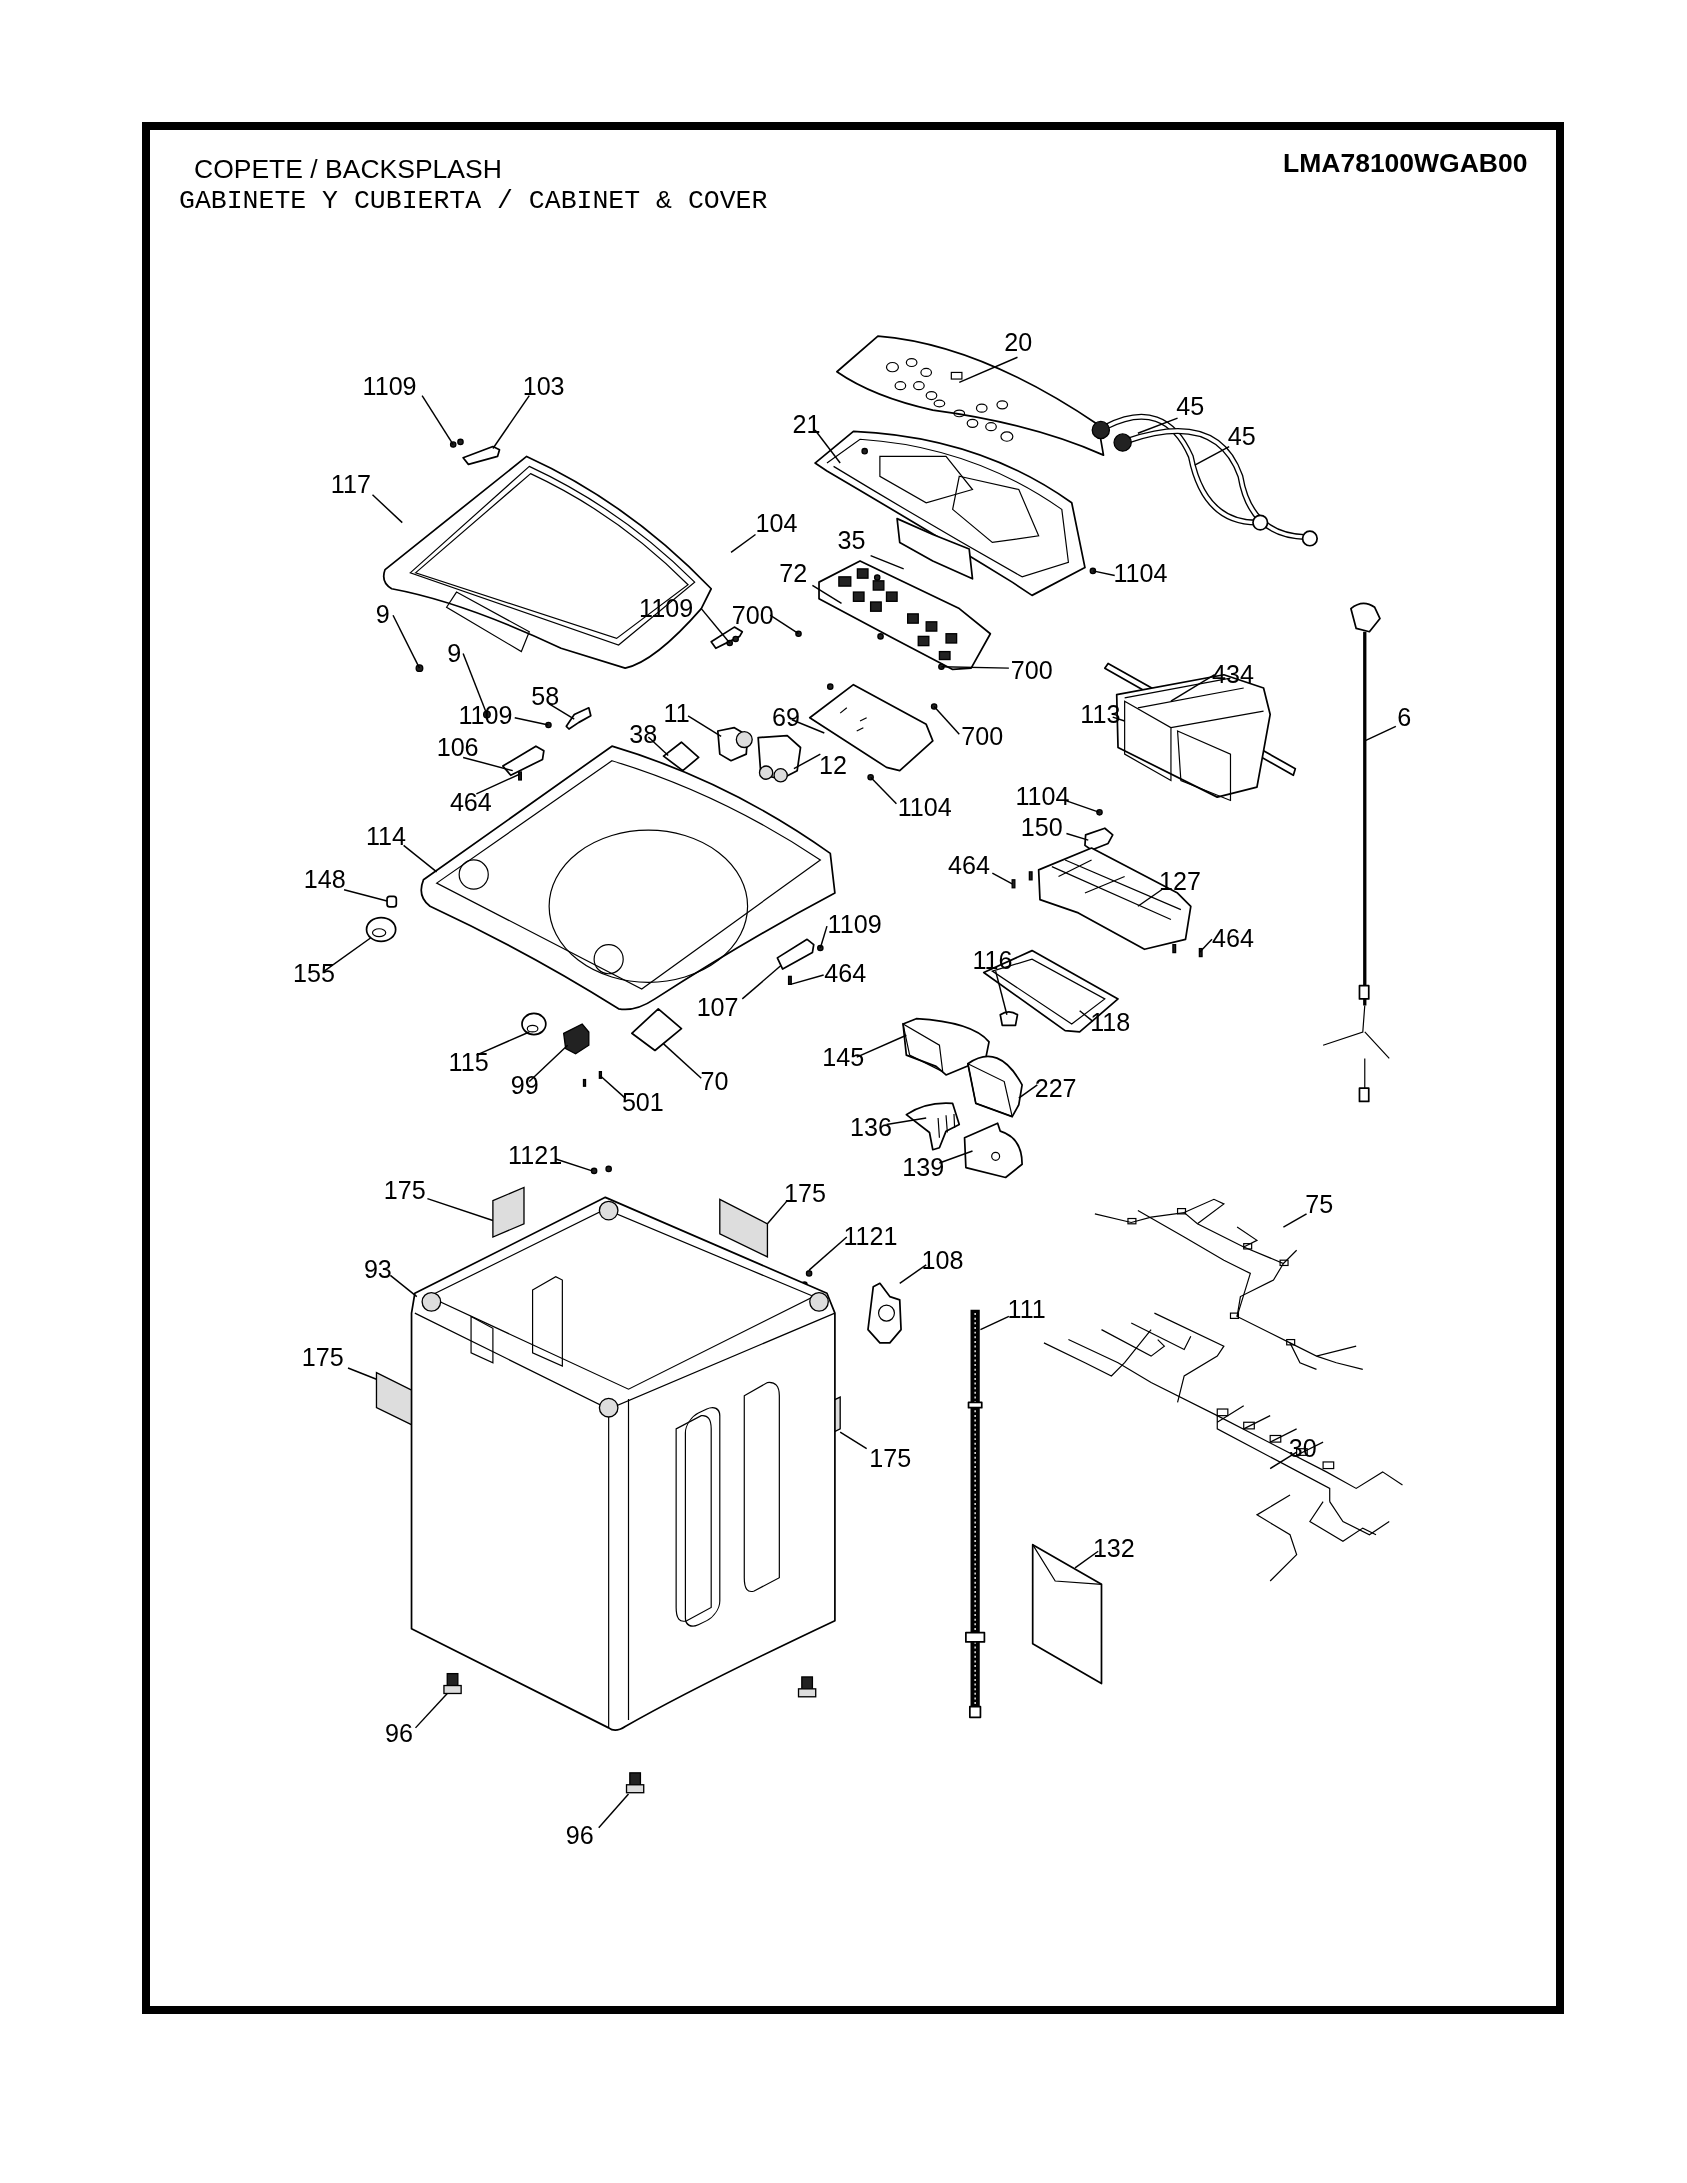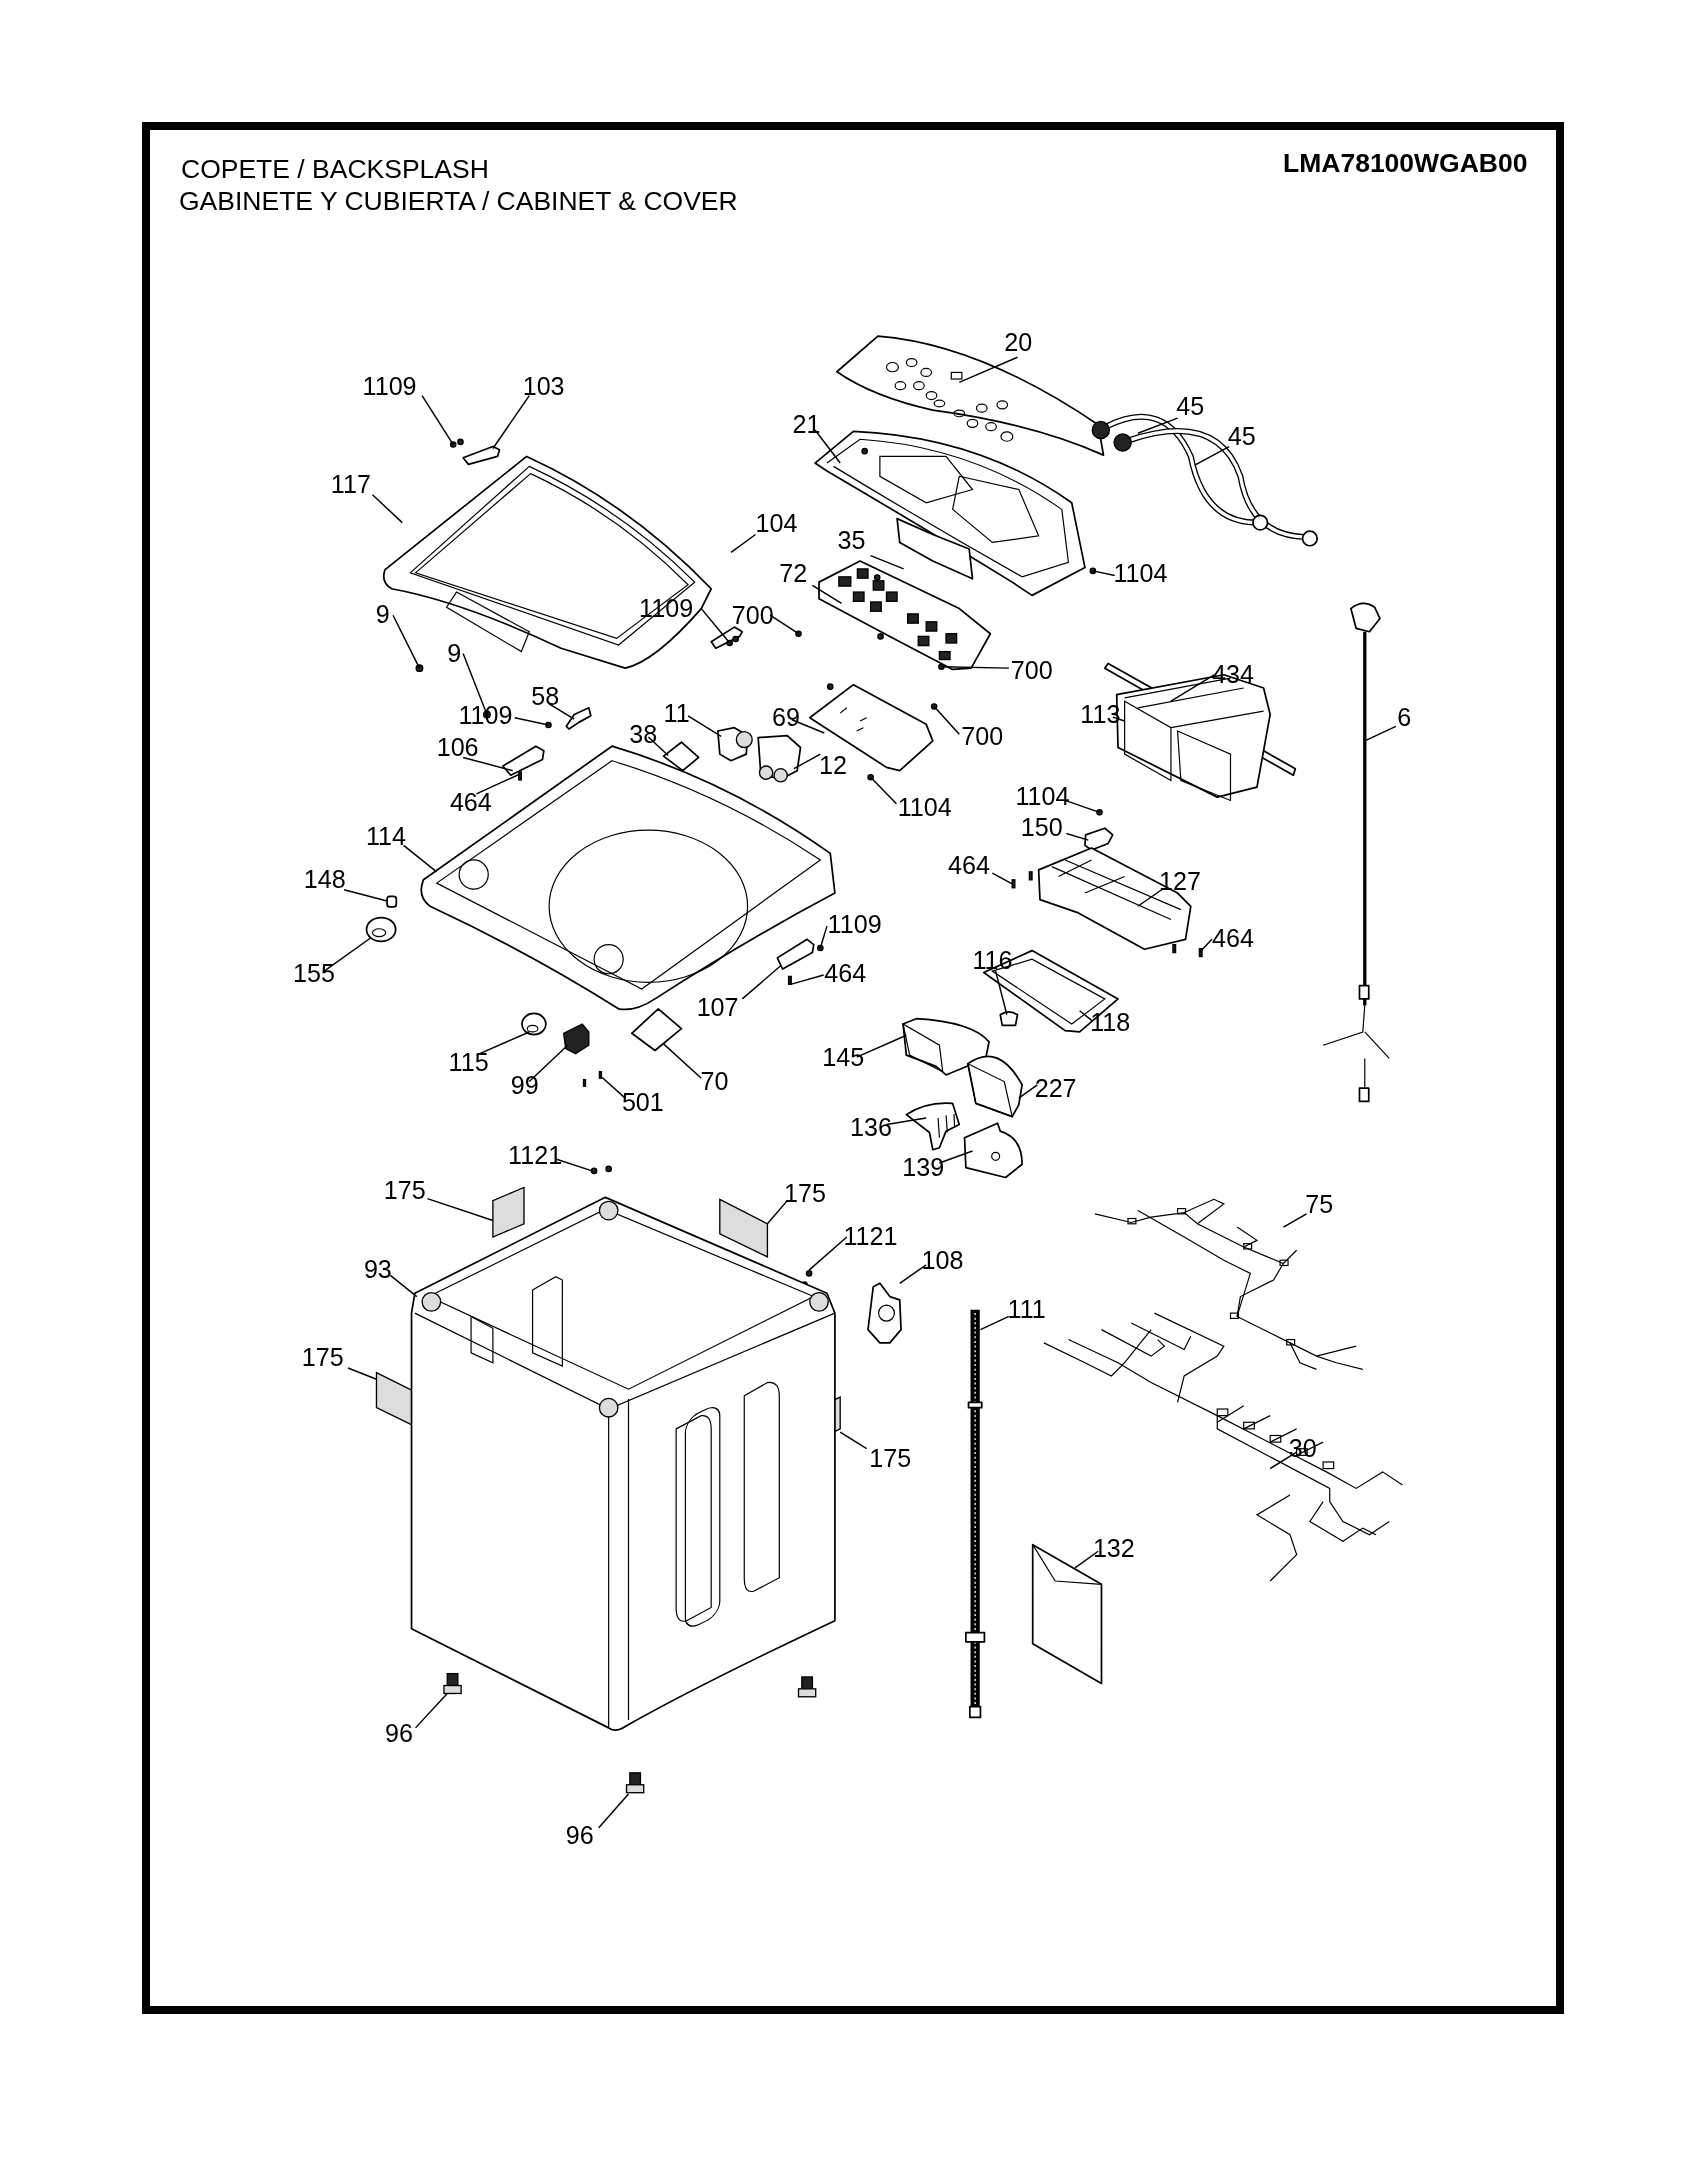--- a/index.html
+++ b/index.html
@@ -1,22 +1,22 @@
 <!DOCTYPE html>
 <html style="font-size:10.6px"><head>
 <meta charset="utf-8">
 <style>
   html, body { margin:0; padding:0; background:#ffffff; }
   body { width:1687px; height:2183px; position:relative; overflow:hidden;
          font-family:"Liberation Sans", "DejaVu Sans", sans-serif; color:#000; }
   #frame { position:absolute; left:142px; top:122px; width:1422px; height:1892px;
            box-sizing:border-box; border:8px solid #000; }
   .hdr { position:absolute; font-size:26.5px; line-height:26.5px; white-space:nowrap; letter-spacing:0; }
-  #hdr1 { left:181px; top:156px;text-align:center; }
-  #hdr2 { left:179px; top:188px; }
+  #hdr1 { left:194px; top:156px;text-align:center; }
+  #hdr2 { left:179px; top:188px;font-family:Liberation Mono, monospace; }
   #model { left:1283px; top:150px;font-weight:bold; }
   #art { position:absolute; left:0; top:0; width:1687px; height:2183px; }
   .lbl { font-family:"Liberation Sans", sans-serif; font-size:38px; fill:#000; }
   .ln { stroke:#000; stroke-width:2.2; fill:none; }
   .p { stroke:#000; stroke-width:2.6; fill:#fff; stroke-linejoin:round; }
   .pt { stroke:#000; stroke-width:1.8; fill:none; }
   .pd { stroke:#000; stroke-width:2; fill:#222; }
   .pg { stroke:#000; stroke-width:2; fill:#ddd; }
 </style>
 </head>

